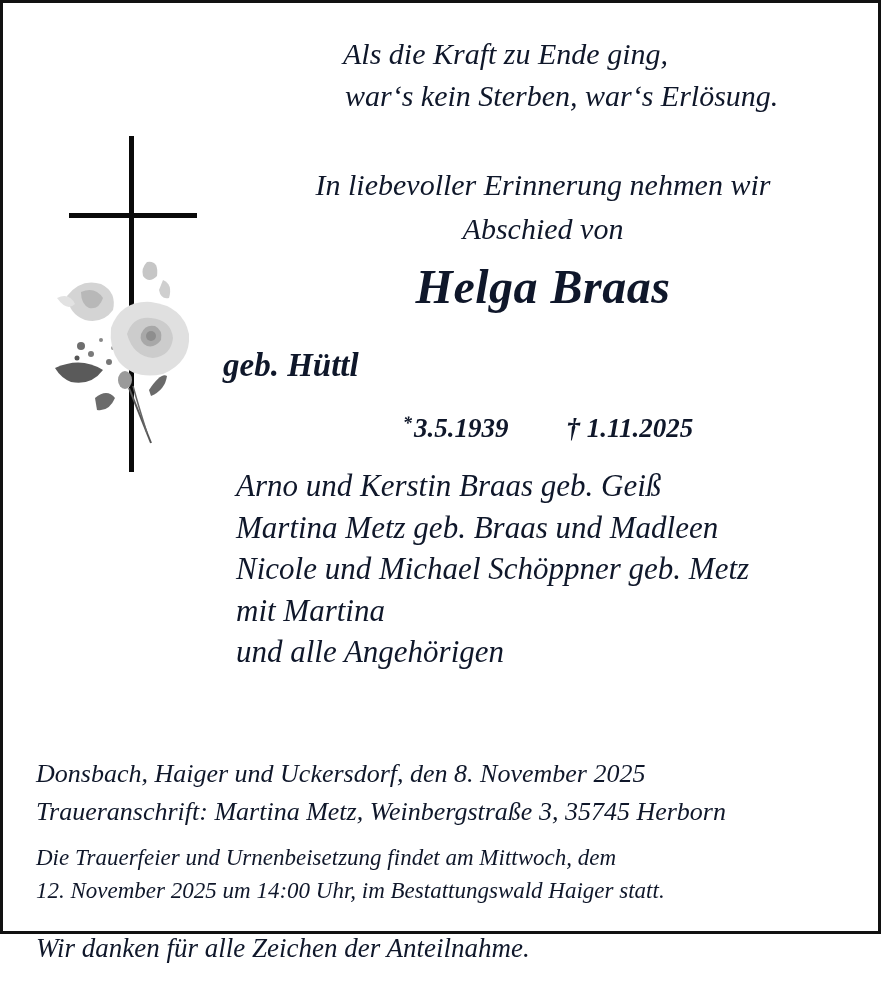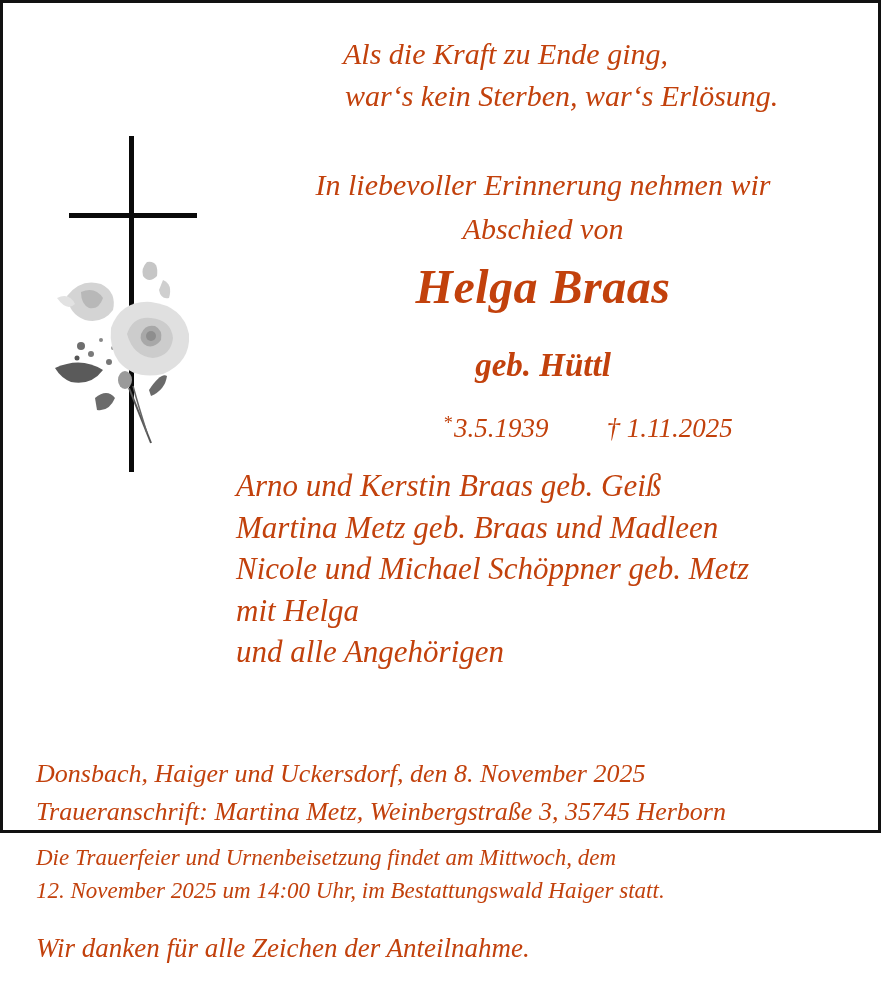--- a/index.html
+++ b/index.html
@@ -1,33 +1,33 @@
 <!DOCTYPE html>
 <html><head>
   <meta charset="utf-8">
   <style>
     html, body { margin: 0; padding: 0; background: #ffffff; }
     body { width: 881px; height: 1000px; overflow: hidden; }
     .frame {
       position: absolute; left: 0; top: 0;
-      width: 881px; height: 833px;
+      width: 881px; height: 934px;
       box-sizing: border-box;
       border: 3px solid #111111;
       background: #ffffff;
       font-family: "Liberation Serif", "DejaVu Serif", serif;
       font-style: italic;
-      color: #c2410c;
+      color: #0f172a;
     }
     .abs { position: absolute; white-space: nowrap; margin: 0; }
     .motto { left: 340px; top: 30px; font-size: 30px; line-height: 42px; }
     .motto div:nth-child(2) { padding-left: 2px; }
     .intro { left: 220px; width: 640px; top: 160px; font-size: 30px; line-height: 44px; text-align: center; }
     .name { left: 220px; width: 640px; top: 250px; font-size: 48px; font-weight: bold; line-height: 68px; text-align: center; letter-spacing: 0.5px; }
-    .maiden { left: 220px; width: 640px; top: 340px; font-size: 33px; font-weight: bold; line-height: 44px; text-align: center; }
-    .dates { left: 400px; top: 402px; font-size: 27px; font-weight: normal; line-height: 36px; margin-left: 40px; }
+    .maiden { left: 220px; width: 640px; top: 340px; font-size: 33px; font-weight: bold; line-height: 44px; }
+    .dates { left: 400px; top: 402px; font-size: 27px; font-weight: bold; line-height: 36px; }
     .dates .birth-star { font-size: 18px; vertical-align: 8px; margin-right: 2px; }
     .dates .gap { display: inline-block; width: 58px; }
     .mourners { left: 233px; top: 462px; font-size: 31px; line-height: 41.5px; }
     .place { left: 33px; top: 752px; font-size: 26px; line-height: 38px; }
     .ceremony { left: 33px; top: 838px; font-size: 23px; line-height: 33px; }
     .thanks { left: 33px; width: 815px; top: 926px; font-size: 27px; line-height: 38px; text-align: left; }
 
     
     .cross-v { position: absolute; left: 126px; top: 133px; width: 5px; height: 336px; background: #0a0a0a; }
     .cross-h { position: absolute; left: 66px; top: 210px; width: 128px; height: 5px; background: #0a0a0a; }
@@ -87,21 +87,21 @@
   <div class="abs maiden">geb. Hüttl</div>
 
   <div class="abs dates">
     <span class="birth-star">*</span><span>3.5.1939</span><span class="gap"></span><span>†</span> <span>1.11.2025</span>
   </div>
 
   <div class="abs mourners">
     <div>Arno und Kerstin Braas geb. Geiß</div>
     <div>Martina Metz geb. Braas und Madleen</div>
     <div>Nicole und Michael Schöppner geb. Metz</div>
-    <div>mit Helga</div>
+    <div>mit Martina</div>
     <div>und alle Angehörigen</div>
   </div>
 
   <div class="abs place">
     <div>Donsbach, Haiger und Uckersdorf, den 8. November 2025</div>
     <div>Traueranschrift: Martina Metz,  Weinbergstraße 3, 35745 Herborn</div>
   </div>
 
   <div class="abs ceremony">
     <div>Die Trauerfeier und Urnenbeisetzung findet am Mittwoch, dem</div>

